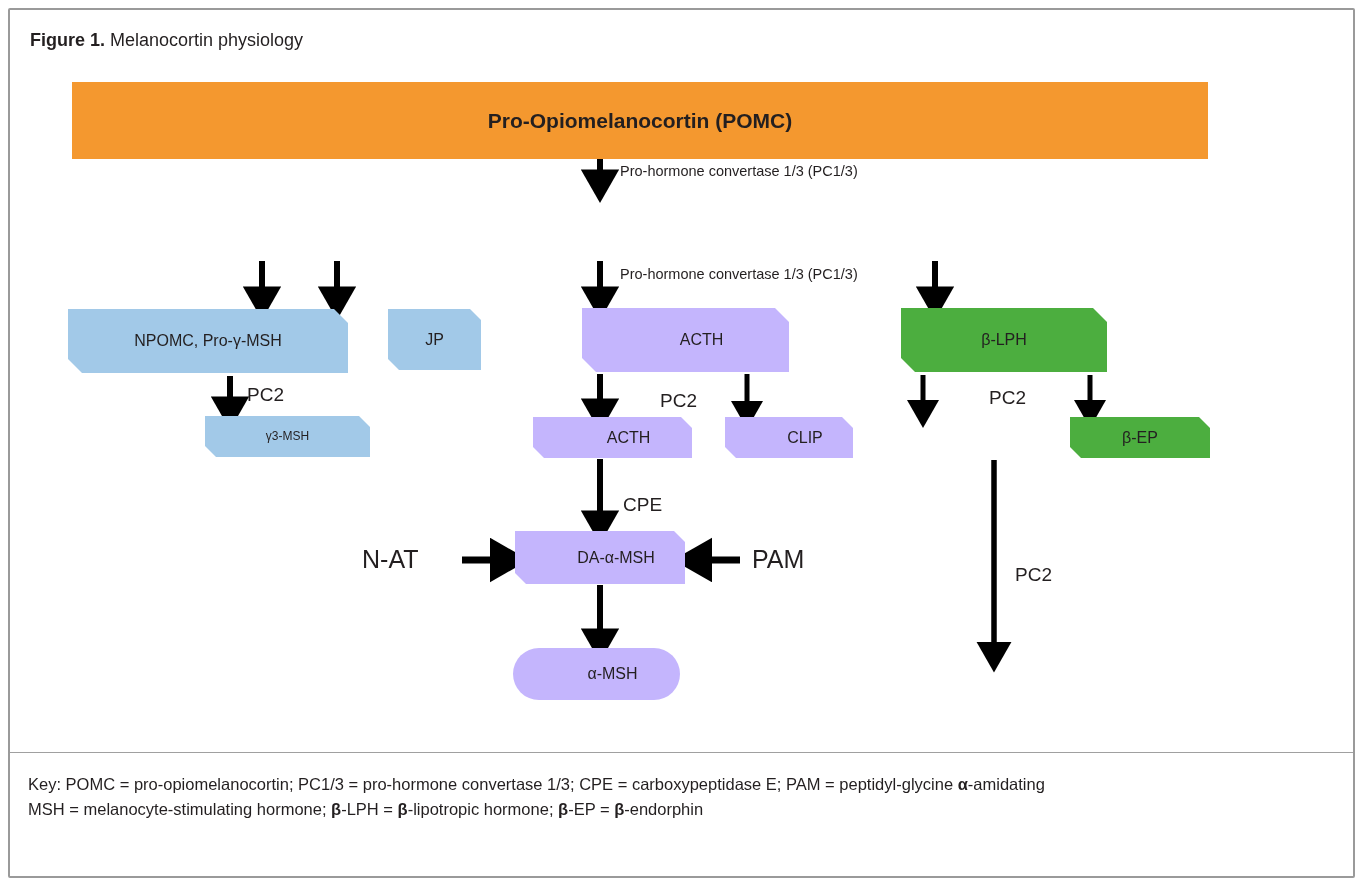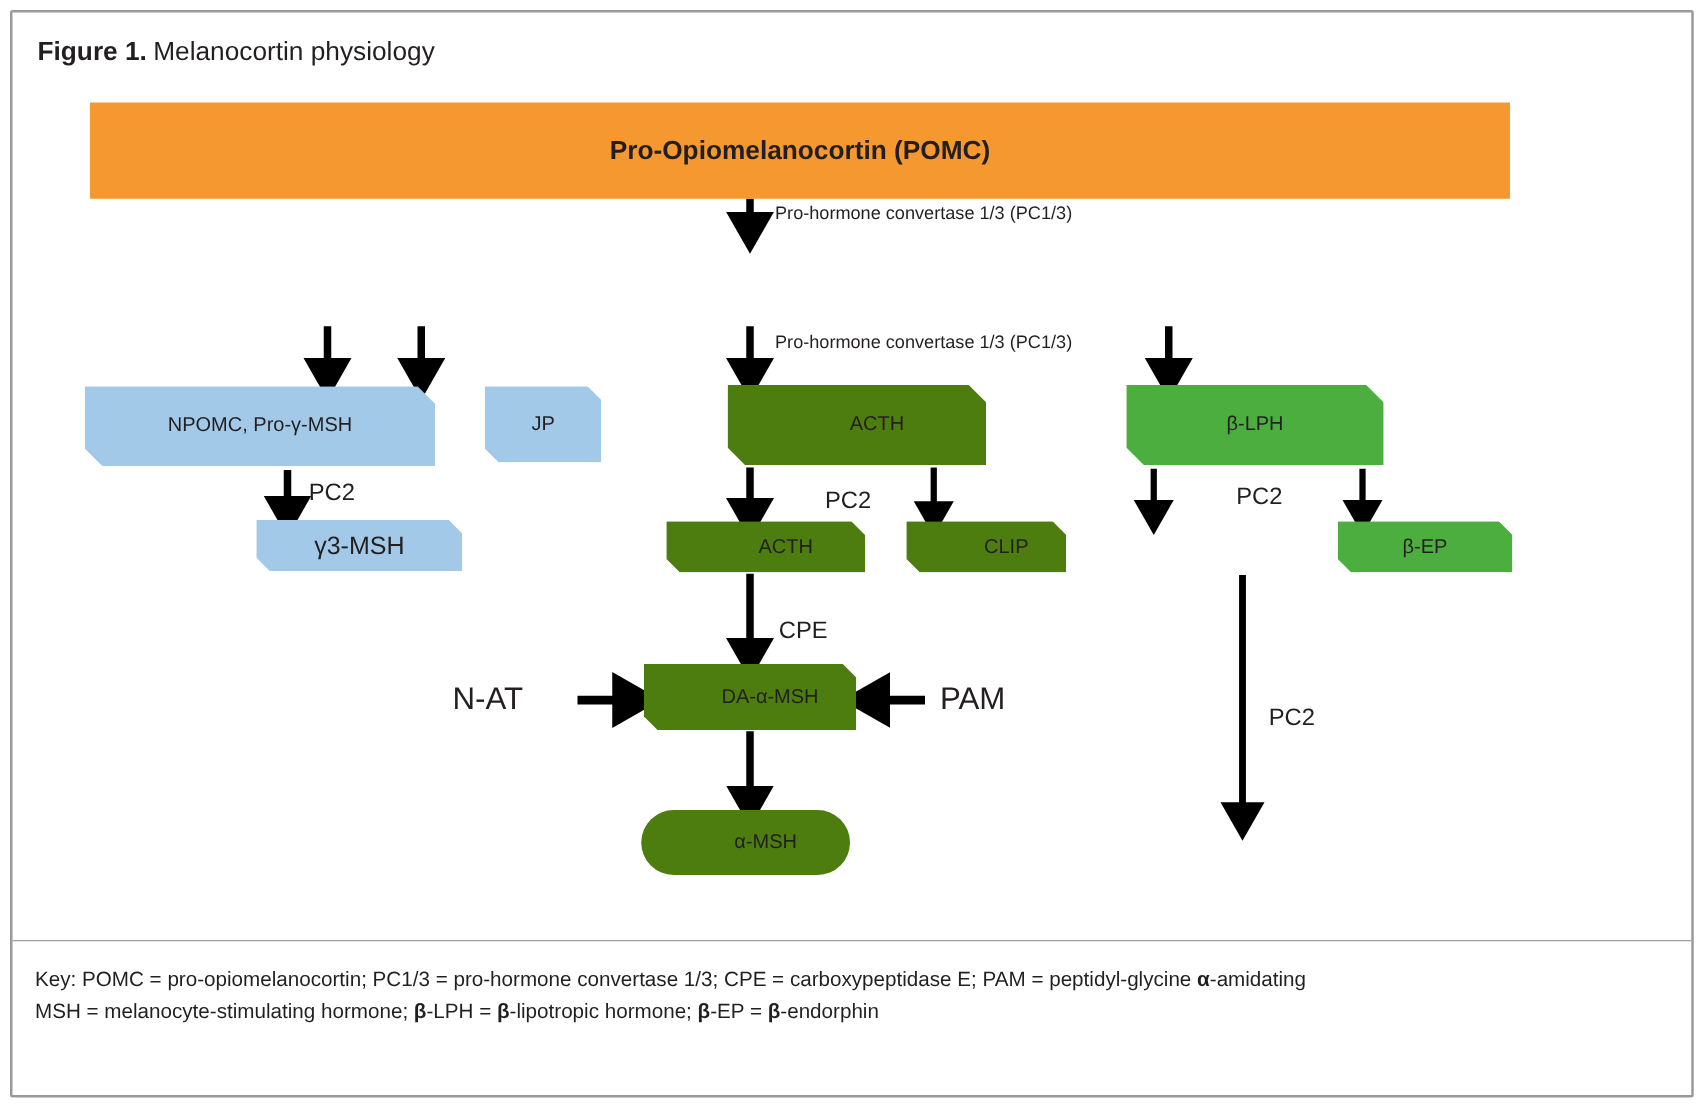--- a/index.html
+++ b/index.html
@@ -15,40 +15,40 @@
     position:absolute;left:8px;top:8px;
     width:1347px;height:870px;
     border:2px solid #9a9a9a;
     border-radius:2px;
     box-sizing:border-box;
     background:#fff;
   }
   
   .caption{
     position:absolute;left:30px;top:30px;
-    font-size:21px;color:#231f20;white-space:nowrap;
+    font-size:18px;color:#231f20;white-space:nowrap;
   }
   .caption .lbl{font-weight:bold;}
   .caption .txt{font-weight:normal;margin-left:5px;}
   .svglayer{position:absolute;left:0;top:0;width:1363px;height:886px;pointer-events:none;}
 
   
   .node{
     position:absolute;
     display:flex;align-items:center;justify-content:center;
     box-sizing:border-box;
     color:#231f20;
     text-align:center;
     line-height:1.1;
   }
   .node span{display:block;}
 
   .n-orange{background:#f4982f;font-weight:bold;}
   .n-blue{background:#a2c9e8;}
-  .n-salmon{background:#4d7c0f;padding-left:32px;}
+  .n-salmon{background:#c4b5fd;padding-left:32px;}
   .n-green{background:#4cae3f;}
 
   
   .bevel{
     -webkit-clip-path:polygon(0 0, calc(100% - 14px) 0, 100% 14px, 100% 100%, 14px 100%, 0 calc(100% - 14px));
     clip-path:polygon(0 0, calc(100% - 14px) 0, 100% 14px, 100% 100%, 14px 100%, 0 calc(100% - 14px));
   }
   .bevel-sm{
     -webkit-clip-path:polygon(0 0, calc(100% - 11px) 0, 100% 11px, 100% 100%, 11px 100%, 0 calc(100% - 11px));
     clip-path:polygon(0 0, calc(100% - 11px) 0, 100% 11px, 100% 100%, 11px 100%, 0 calc(100% - 11px));
@@ -153,21 +153,21 @@
     </div>
   </div>
 
   <div class="shadowwrap" style="left:901px;top:308px;width:182px;height:64px;">
     <div class="node n-green bevel" style="left:0;top:0;width:206px;height:64px;font-size:16px;">
       <span>β-LPH</span>
     </div>
   </div>
 
   <div class="shadowwrap" style="left:205px;top:416px;width:165px;height:41px;">
-    <div class="node n-blue bevel-sm" style="left:0;top:0;width:165px;height:41px;font-size:20px;">
+    <div class="node n-blue bevel-sm" style="left:0;top:0;width:165px;height:41px;font-size:12px;">
       <span>γ3-MSH</span>
     </div>
   </div>
 
   <div class="shadowwrap" style="left:533px;top:417px;width:159px;height:41px;">
     <div class="node n-salmon bevel-sm" style="left:0;top:0;width:159px;height:41px;font-size:16px;">
       <span>ACTH</span>
     </div>
   </div>
 

